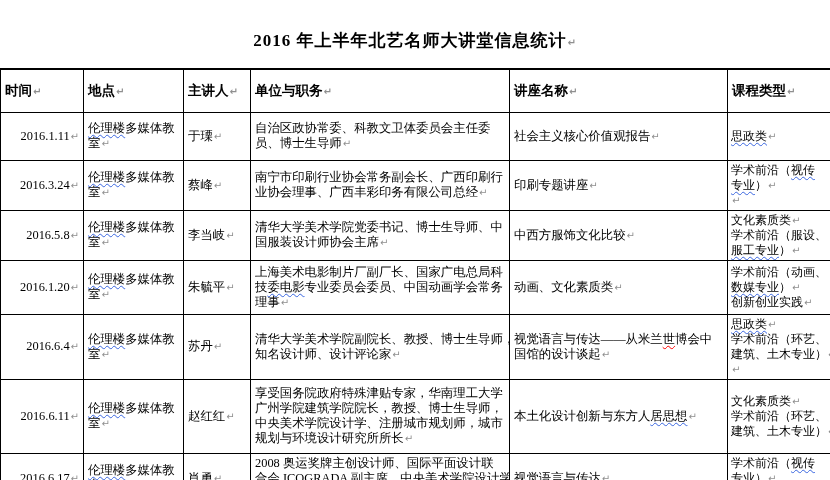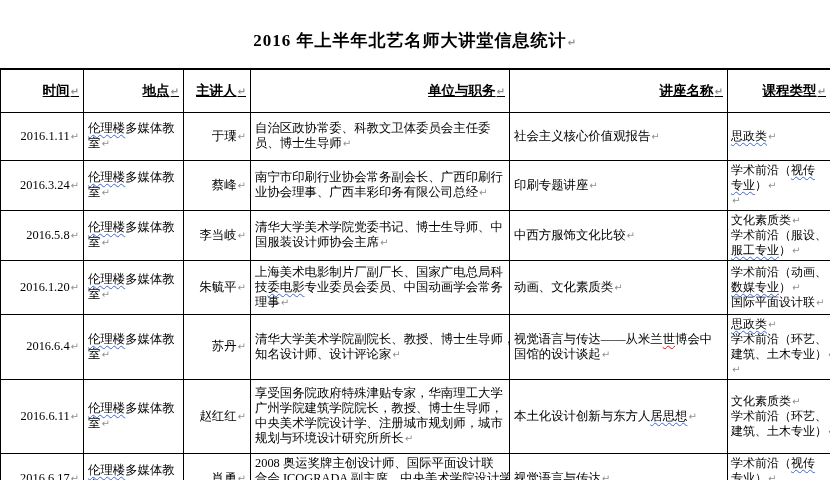--- a/index.html
+++ b/index.html
@@ -16,29 +16,28 @@
   }
   table.doc-table {
     width:830px; table-layout:fixed; border-collapse:collapse;
     border-top:2px solid #000;
   }
   th, td {
     border:1px solid #000; vertical-align:middle;
     padding:2px 4px; overflow:hidden;
   }
   th {
-    font-size:13.5px; font-weight:bold; text-align:right; height:43px;
+    font-size:13.5px; font-weight:bold; text-align:left; height:43px;
     white-space:nowrap;
-    text-decoration:underline;
   }
   td { font-size:12.4px; }
   .line { line-height:15px; white-space:nowrap; }
   
   td.col-date    { text-align:right; }
-  td.col-speaker { text-align:right; }
+  td.col-speaker { text-align:left; }
   td.col-location, td.col-affiliation, td.col-lecture, td.col-course { text-align:left; }
   td.col-course { font-size:12px; padding:2px 3px; }
   
   tbody tr:nth-child(1) td { height:48px; }
   tbody tr:nth-child(2) td { height:48px; }
   tbody tr:nth-child(3) td { height:44px; }
   tbody tr:nth-child(4) td { height:54px; }
   tbody tr:nth-child(5) td { height:63px; }
   tbody tr:nth-child(6) td { height:74px; }
   tbody tr:nth-child(7) td { height:49px; }
@@ -168,21 +167,21 @@
             <div class="line"><span>上海美术电影制片厂副厂长、国家广电总局科</span></div>
             <div class="line"><span>技</span><span class="wavy-blue">委电影</span><span>专业委员会委员、中国动画学会常务</span></div>
             <div class="line"><span>理事</span><span class="pilcrow">↵</span></div>
           </td>
           <td class="col-lecture">
             <div class="line"><span>动画、文化素质类</span><span class="pilcrow">↵</span></div>
           </td>
           <td class="col-course">
             <div class="line"><span>学术前沿（动画、</span></div>
             <div class="line"><span class="wavy-blue">数媒专业</span><span>）</span><span class="pilcrow">↵</span></div>
-            <div class="line"><span>国际平面设计联</span><span class="pilcrow">↵</span></div>
+            <div class="line"><span>创新创业实践</span><span class="pilcrow">↵</span></div>
           </td>
         </tr>
         <tr>
           <td class="col-date">
             <div class="line"><span>2016.6.4</span><span class="pilcrow">↵</span></div>
           </td>
           <td class="col-location">
             <div class="line"><span class="wavy-blue">伦理楼</span><span>多媒体教</span></div>
             <div class="line"><span>室</span><span class="pilcrow">↵</span></div>
           </td>

